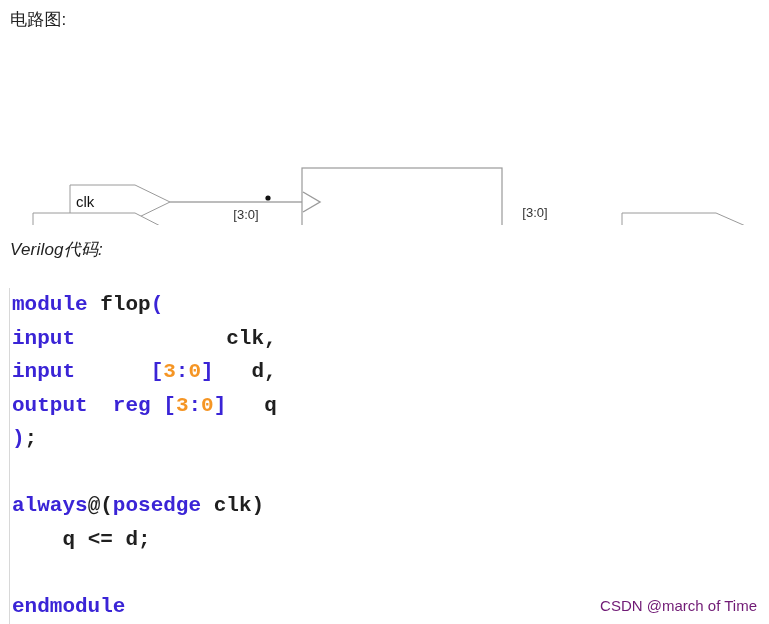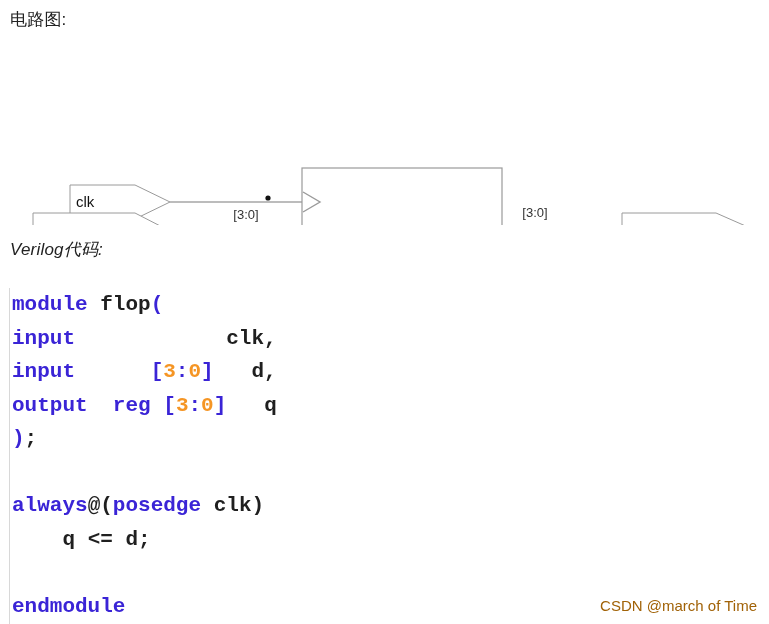--- a/index.html
+++ b/index.html
@@ -93,21 +93,21 @@
   .num  { color: #f59524; }   
   .op   { color: #1f1f1f; }   
 
   
   #watermark {
     position: absolute;
     right: 12px;
     bottom: 10px;
     font-family: "Liberation Sans", sans-serif;
     font-size: 15px;
-    color: #a16207;
+    color: #701a75;
     white-space: nowrap;
     user-select: none;
   }
 </style>
 </head>
 <body>
 
 <div class="heading" id="heading-circuit">电路图:</div>
 
 <div id="circuit">

